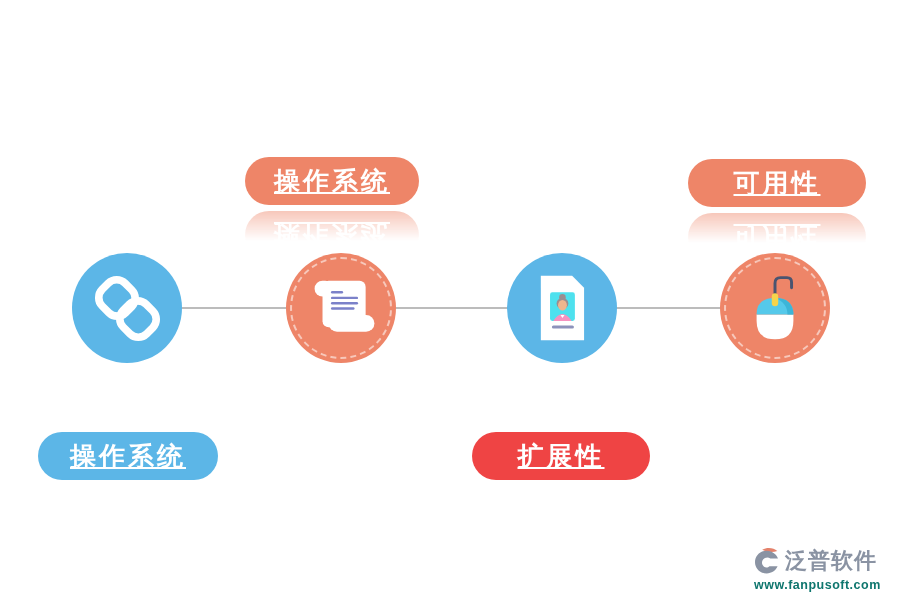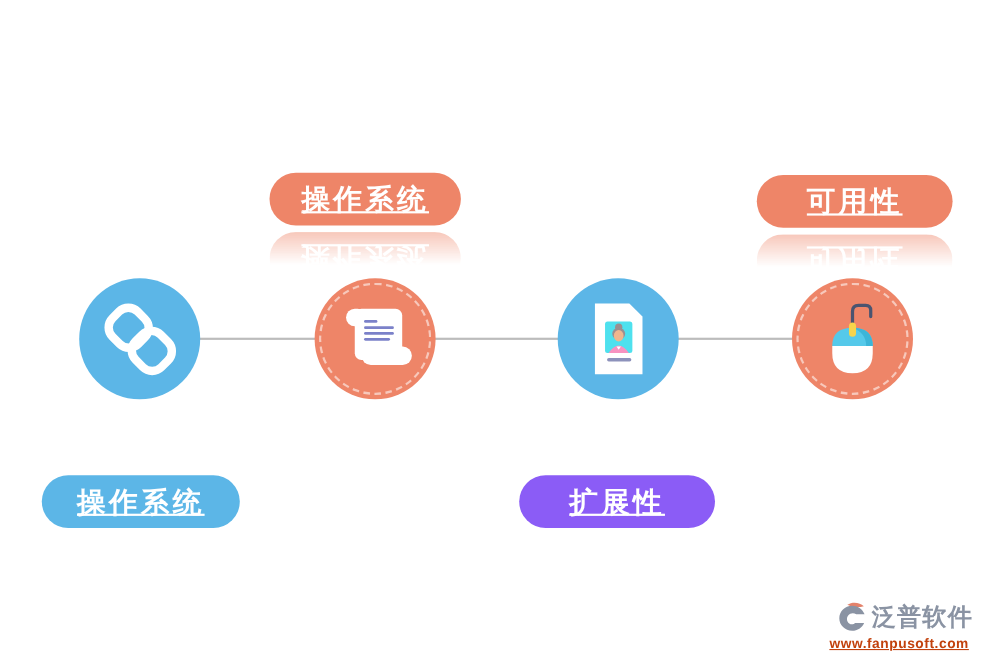--- a/index.html
+++ b/index.html
@@ -25,21 +25,21 @@
   .pill.bottom2{left:472px;top:432px;width:178px;}
 
   .refl{position:absolute;height:48px;z-index:2;opacity:.5;
         -webkit-mask-image:linear-gradient(to bottom,rgba(0,0,0,.9) 0%,rgba(0,0,0,0) 62%);
         mask-image:linear-gradient(to bottom,rgba(0,0,0,.9) 0%,rgba(0,0,0,0) 62%);}
   .refl .pill{position:static;transform:scaleY(-1);}
   .refl1{left:245px;top:211px;width:174px;}
   .refl2{left:688px;top:213px;width:178px;}
 
   .logo{position:absolute;right:8px;bottom:8px;z-index:4;width:140px;}
-  .logo-row{display:flex;align-items:center;justify-content:center;gap:3px;}
+  .logo-row{display:flex;align-items:center;justify-content:flex-start;gap:3px;}
   .logo-name{font-size:22px;font-weight:bold;letter-spacing:1px;line-height:1;}
   .logo-url{font-size:12.5px;font-weight:bold;letter-spacing:.5px;margin-top:2px;padding-left:2px;}
 </style>
 </head>
 <body>
 
 <div class="stage">
 
   <div class="connector" style="background-color: rgb(188, 188, 188);"></div>
 
@@ -97,26 +97,26 @@
   <div class="refl refl1">
     <div class="pill" style="background-color: rgb(238, 133, 104);">操作系统</div>
   </div>
 
   <div class="pill top2" style="background-color: rgb(238, 133, 104);">可用性</div>
   <div class="refl refl2">
     <div class="pill" style="background-color: rgb(238, 133, 104);">可用性</div>
   </div>
 
   <div class="pill bottom1" style="background-color: rgb(92, 182, 231);">操作系统</div>
-  <div class="pill bottom2" style="background-color: #8b5cf6;">扩展性</div>
+  <div class="pill bottom2" style="background-color: #ef4444;">扩展性</div>
 
   <div class="logo">
     <div class="logo-row">
       <svg width="30" height="30" viewBox="0 0 32 32">
         <path d="M11 4 C16 0.8 23 1.6 27 5.4 C21.5 7 15.5 6.4 11 4 Z" fill="#e4826b"></path>
         <path d="M15.5 5 C8.6 5 3.2 10.4 3.2 17.2 C3.2 24 8.8 29.2 15.7 29.2 C20.8 29.2 25.3 26.2 27.3 21.6 L18.6 21.6 C17.2 23.1 14.7 23.5 12.8 22.1 C10.4 20.2 9.9 16.8 11.8 14.4 C13.7 12 17.1 11.5 19.6 13.3 L27.7 13.3 C25.8 8.3 21 5 15.5 5 Z" fill="#8a93a3"></path>
       </svg>
       <span class="logo-name" style="color: rgb(138, 147, 163);">泛普软件</span>
     </div>
-    <div class="logo-url" style="color: #c2410c; text-decoration: underline;">www.fanpusoft.com</div>
+    <div class="logo-url" style="color: #0f766e;">www.fanpusoft.com</div>
   </div>
 
 </div>
 
 </body></html>

